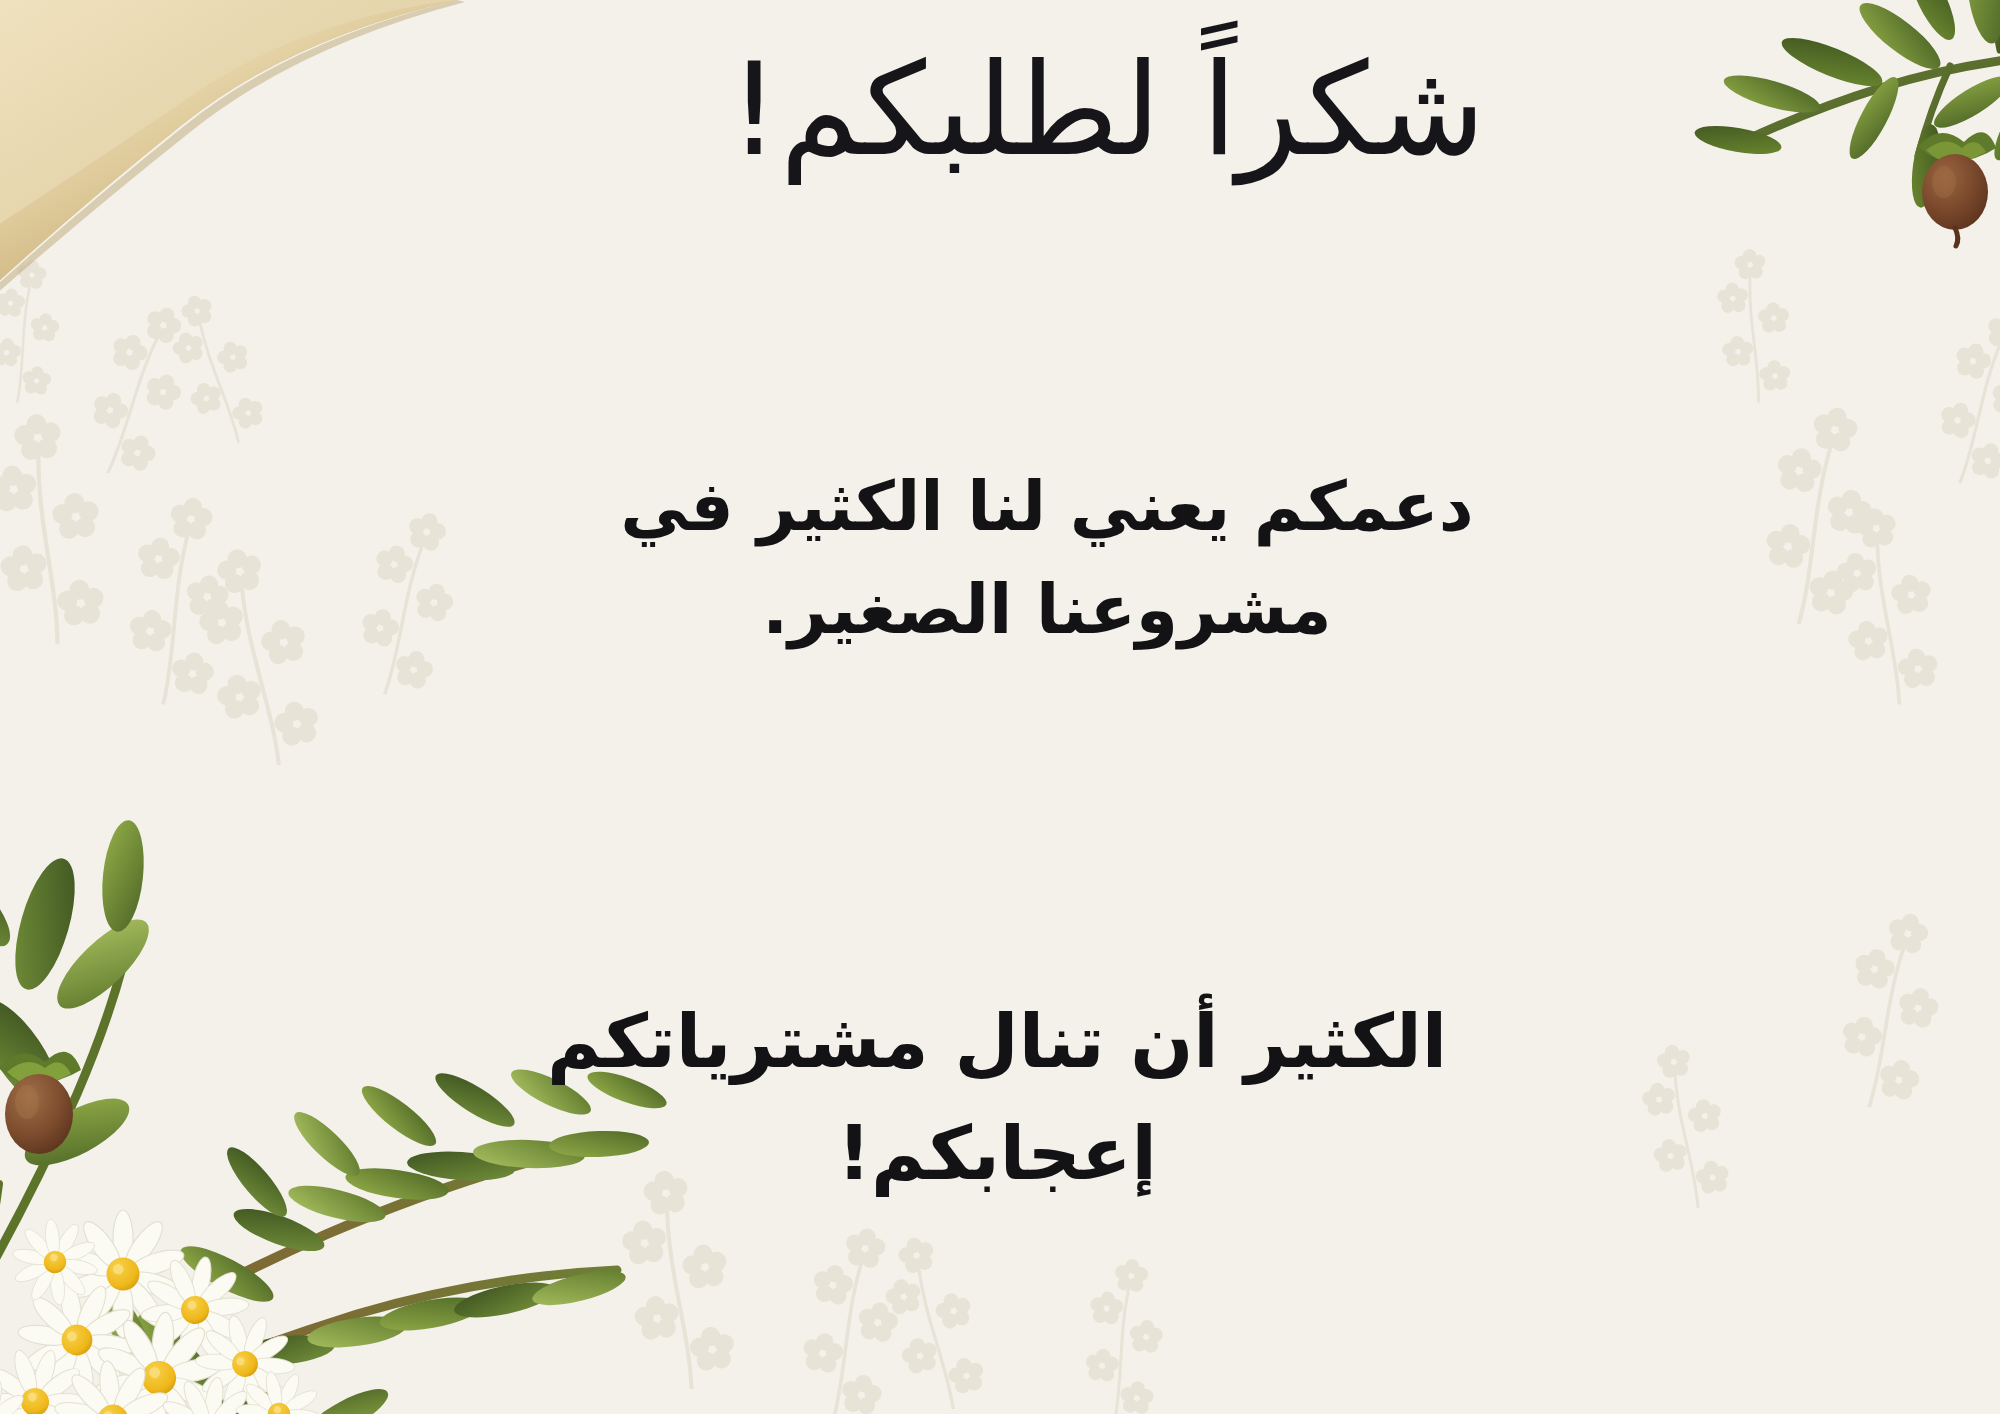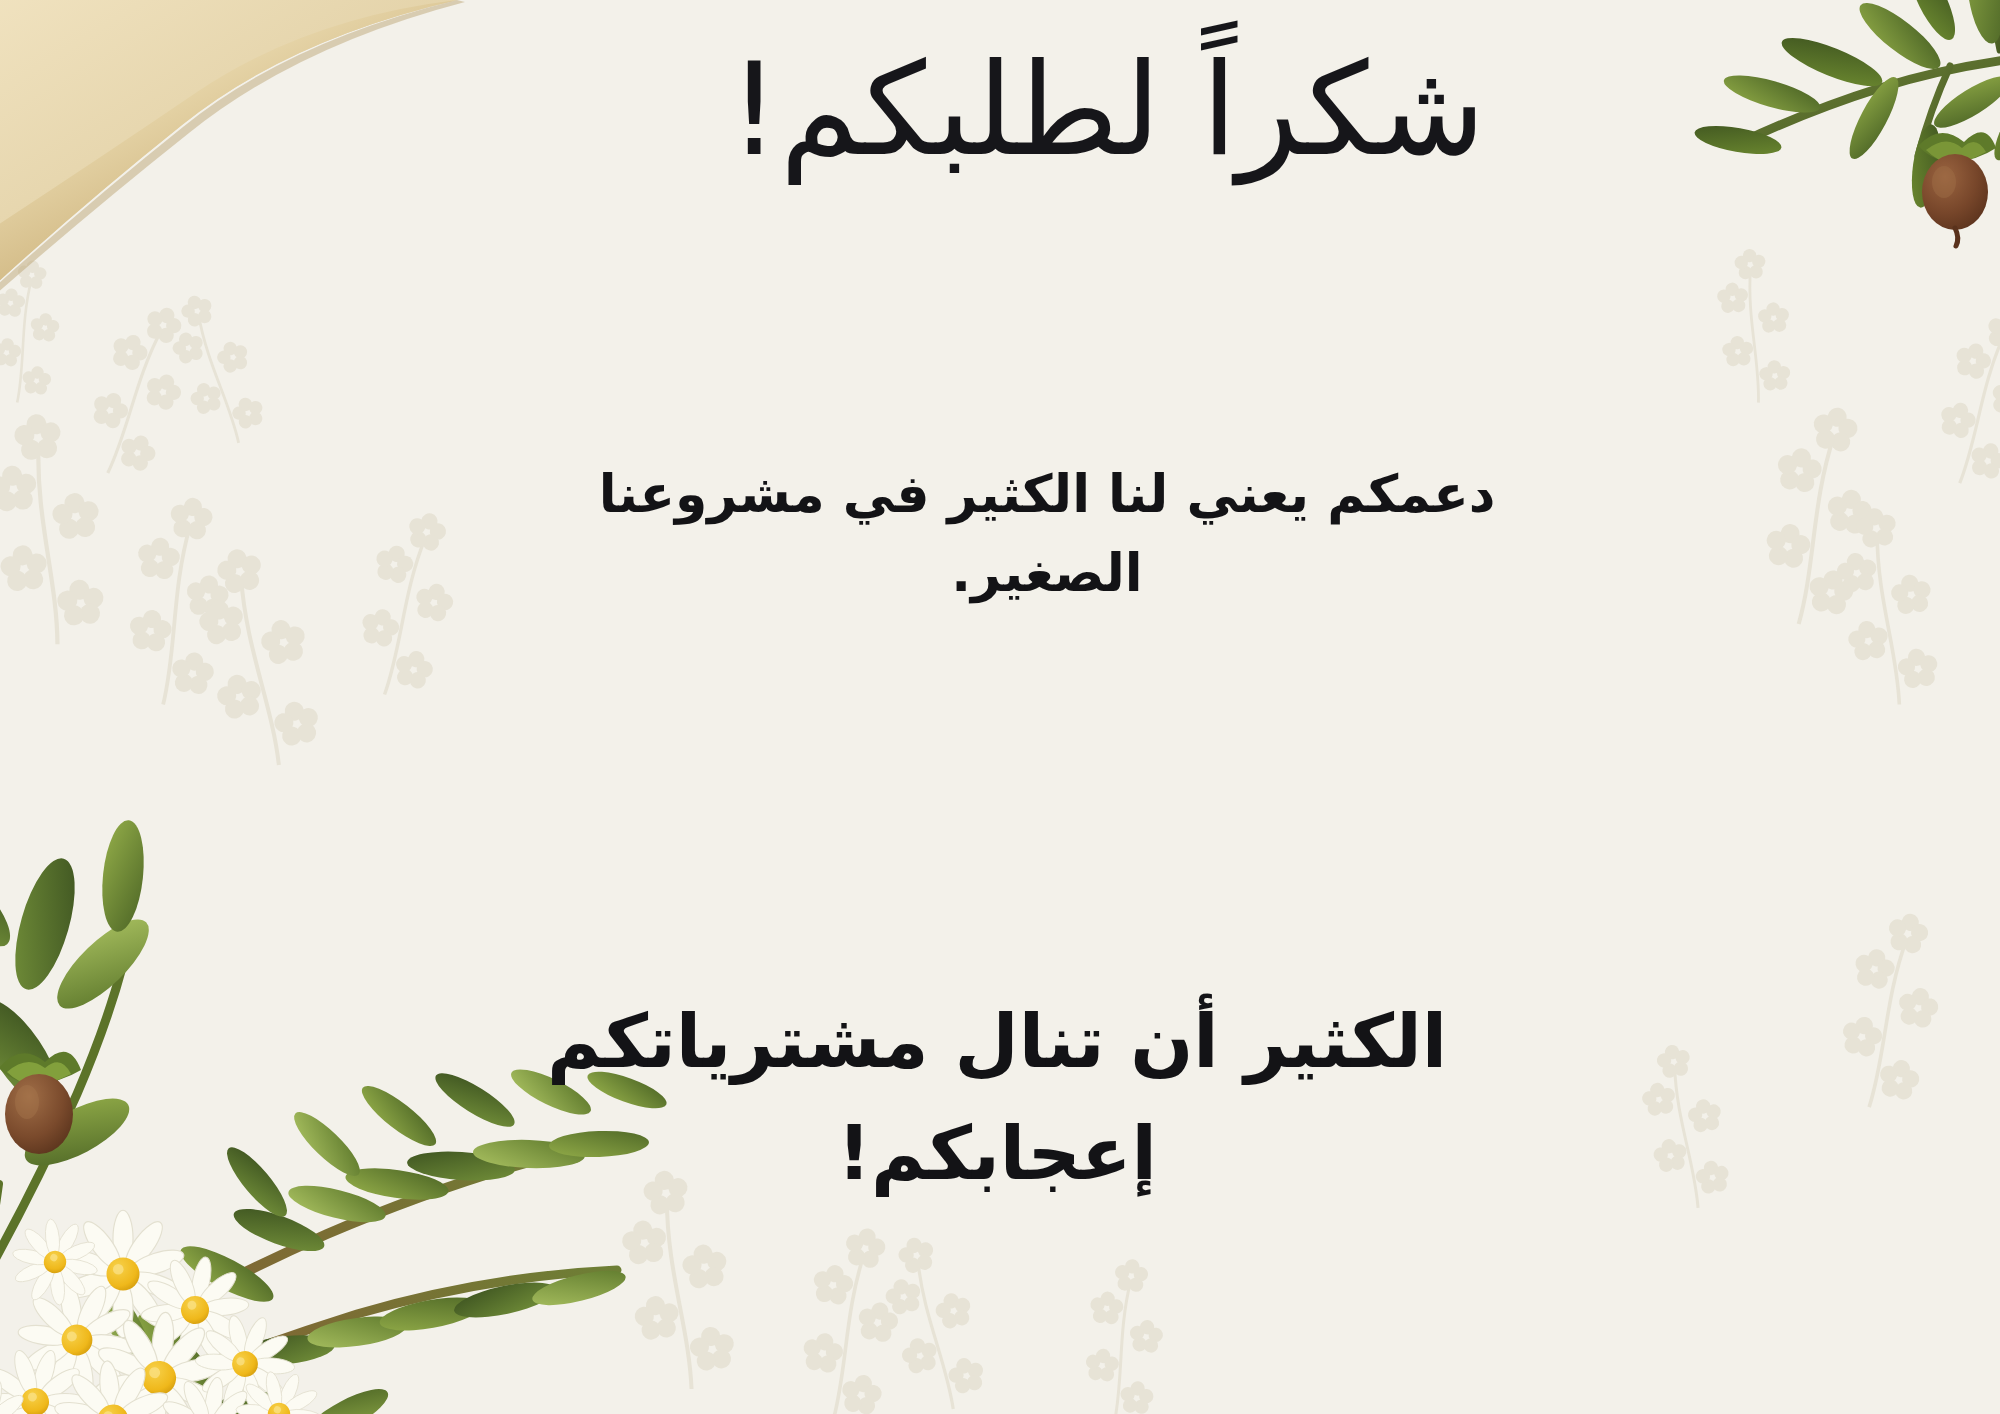--- a/index.html
+++ b/index.html
@@ -60,21 +60,21 @@
     direction: rtl;
   }
 
   .para-one {
     position: absolute;
     top: 455px;
     right: 430px;
     width: 1020px;
     text-align: center;
     direction: rtl;
-    font-size: 52px;
+    font-size: 68px;
     line-height: 1.52;
     font-weight: 700;
     color: #131316;
   }
 
   .para-two {
     position: absolute;
     top: 985px;
     right: 470px;
     width: 1040px;

